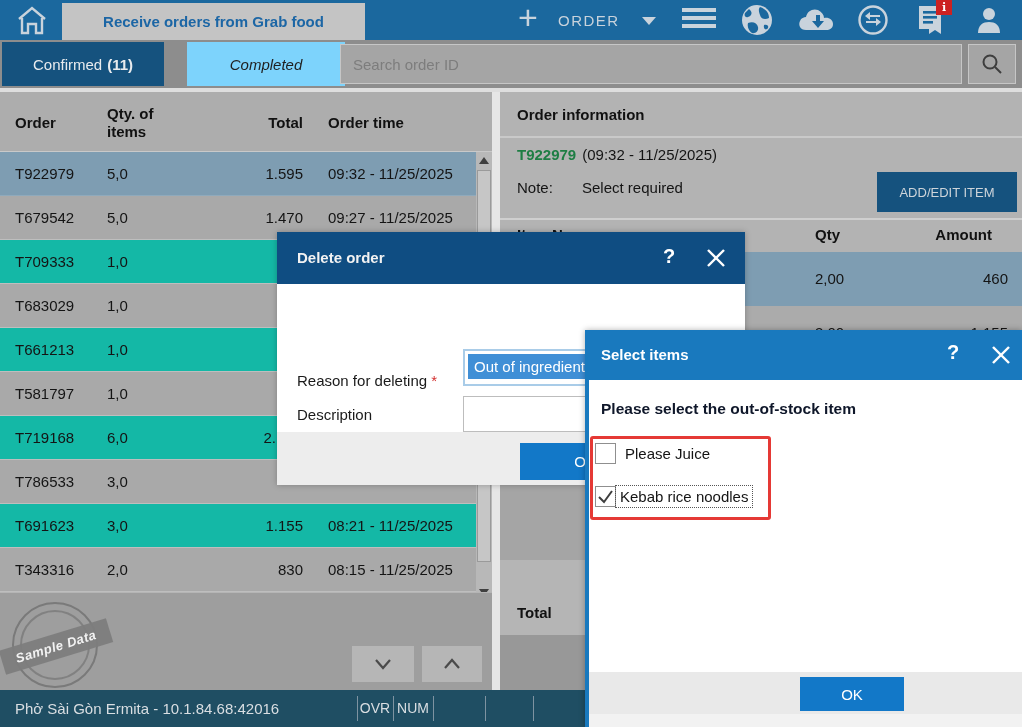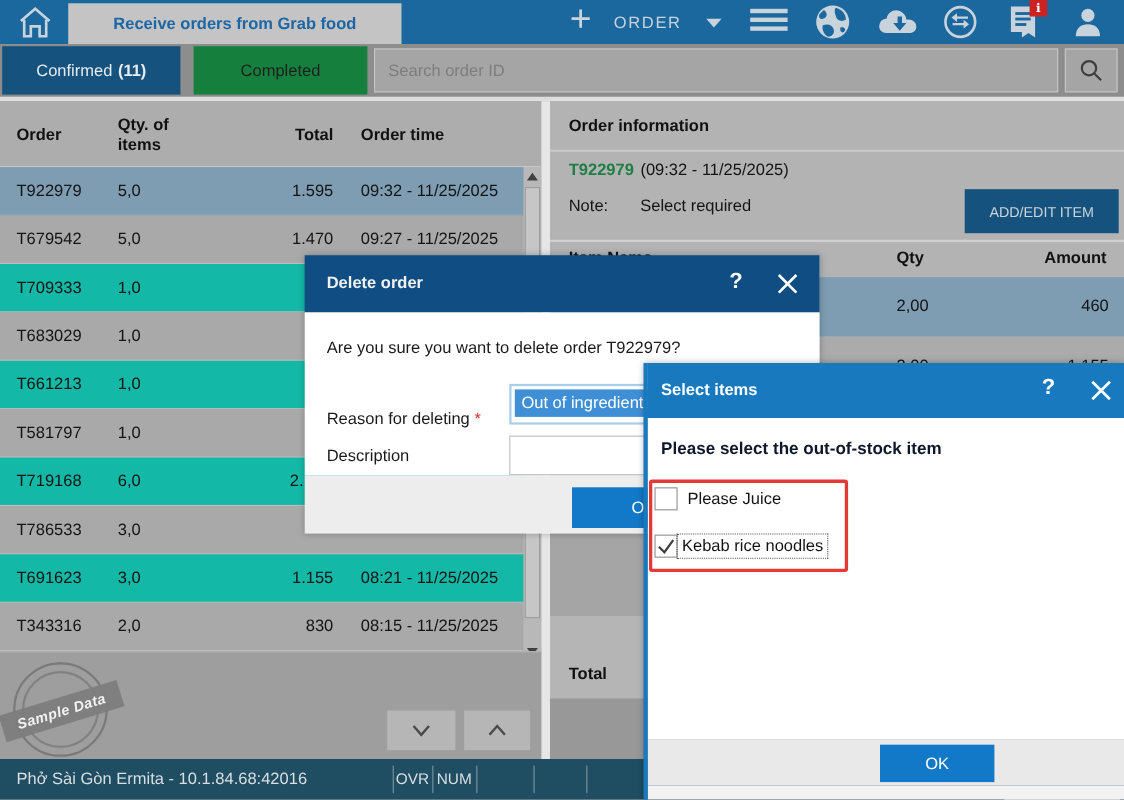--- a/index.html
+++ b/index.html
@@ -20,21 +20,21 @@
   .icon-slot { position:absolute; top:3px; width:34px; height:34px; }
   .doc-badge { position:absolute; left:-3px; top:-3px; width:16px; height:15px; background:#CC2222;
                color:#fff; font-size:11px; font-weight:bold; text-align:center; line-height:15px; font-family:"DejaVu Serif", serif; }
 
   
   .subbar { position:absolute; left:0; top:40px; width:1022px; height:48px; background:#8D8D8D; }
   .tab-btn { position:absolute; top:2px; height:44px; display:flex; align-items:center; justify-content:center;
              font-size:15px; cursor:pointer; }
   .tab-confirmed { left:2px; width:162px; background:#15527E; color:#E8EBEE; }
   .tab-confirmed b { margin-left:5px; }
-  .tab-completed { left:176px; width:158px; background:#15803d; color:#1F1F1F; }
+  .tab-completed { left:187px; width:158px; background:#7dd3fc; color:#1F1F1F;font-style:italic; }
   .search-box { position:absolute; left:340px; top:4px; width:622px; height:40px; background:#A5A5A5;
                 border:1px solid #C6C6C6; font-size:15px; color:#5E5E5E; padding-left:12px;
                 font-family:"Liberation Sans", sans-serif; }
   .search-box::placeholder { color:#7D7D7D; opacity:1; }
   .search-btn { position:absolute; left:968px; top:4px; width:48px; height:40px; background:#A5A5A5;
                 border:1px solid #C6C6C6; display:flex; align-items:center; justify-content:center; cursor:pointer; }
 
   
   .hsep { position:absolute; left:0; top:88px; width:1022px; height:4px; background:#DEDEDE; }
   .vsep { position:absolute; left:492px; top:92px; width:8px; height:598px; background:#E6E6E6; }
@@ -86,21 +86,21 @@
   .oi-id { color:#1E7E44; font-weight:bold; margin-right:6px; }
   .oi-note-label { position:absolute; left:17px; top:87px; font-size:15px; color:#141414;text-align:right; }
   .oi-note-value { position:absolute; left:82px; top:87px; font-size:15px; color:#141414; }
   .addedit-btn { position:absolute; left:377px; top:80px; width:140px; height:40px; background:#15527E;
                  color:#CDD4DA; font-size:13px; display:flex; align-items:center; justify-content:center; cursor:pointer; }
   .oi-div2 { position:absolute; left:0; top:126px; width:522px; height:2px; background:#CFCFCF; }
   .it-head { position:absolute; left:0; top:128px; width:522px; height:32px; }
   .it-head span { position:absolute; top:6px; font-weight:bold; font-size:15px; color:#111; }
   .ih-name { left:17px; }
   .ih-qty { left:315px; }
-  .ih-amount { right:16px;margin-left:12px; }
+  .ih-amount { right:30px;margin-left:12px; }
   .itbody { position:absolute; left:0; top:160px; width:522px; }
   .irow { position:relative; width:522px; height:54px; font-size:15px; color:#141414;
           background:#ABABAB; border-bottom:1px solid #BFBFBF; cursor:pointer; }
   .irow.sel { background:#7E9DB2; border-bottom:none; }
   .irow span { position:absolute; line-height:53px; }
   .ic-qty { left:315px; }
   .ic-amount { right:14px; }
   .it-filler { position:absolute; left:0; top:268px; width:522px; height:200px; background:#A5A5A5; }
   .total-band { position:absolute; left:0; top:468px; width:522px; height:75px; background:#B5B5B5; }
   .total-label { position:absolute; left:17px; top:44px; font-weight:bold; font-size:15px; color:#111; }
@@ -381,21 +381,20 @@
       <div class="dm-title">Delete order</div>
       <div class="dlg-head-btn qmark dm-help">?</div>
       <div class="dlg-head-btn dm-close">
         <svg width="20" height="20" viewBox="0 0 20 20">
             <line x1="2" y1="2" x2="18" y2="18" stroke="#fff" stroke-width="2.4"></line>
             <line x1="18" y1="2" x2="2" y2="18" stroke="#fff" stroke-width="2.4"></line>
           </svg>
       </div>
     </div>
     <div class="dm-body">
-      <div class="dm-question">Are you sure you want to delete order T922979?</div>
       <div class="dm-reason-label">
         <span>Reason for deleting</span> <span class="req-star">*</span>
       </div>
       <div class="dm-combo">
         <span class="dm-combo-sel">Out of ingredients/Out</span>
       </div>
       <div class="dm-desc-label">Description</div>
       <input class="dm-desc-input" type="text" value="" style="">
     </div>
     <div class="dm-foot">

